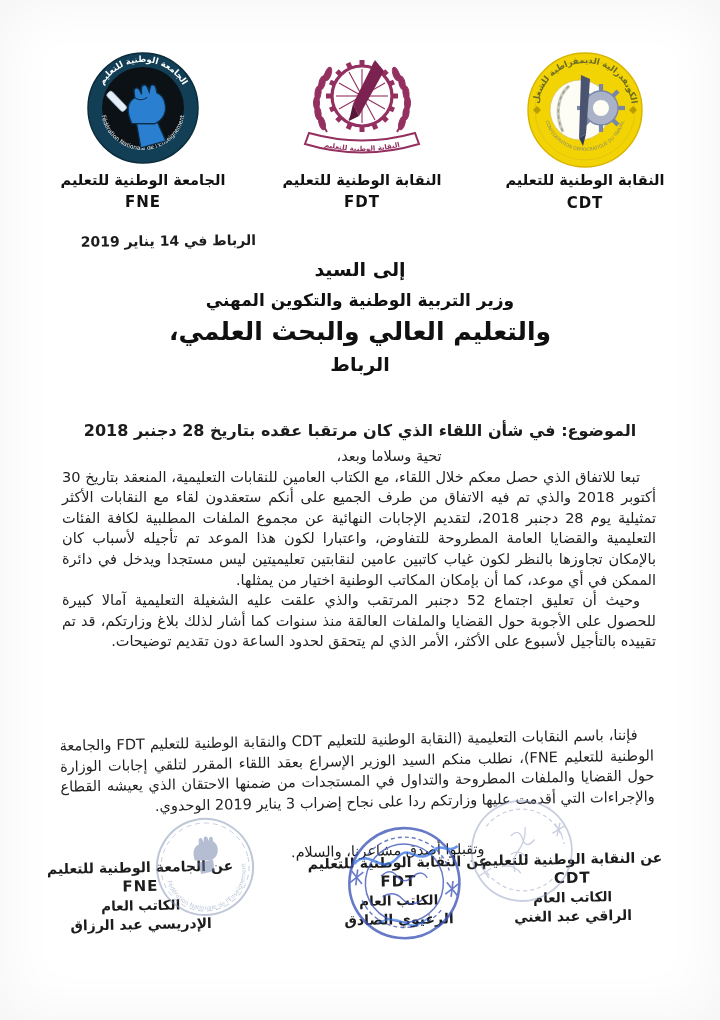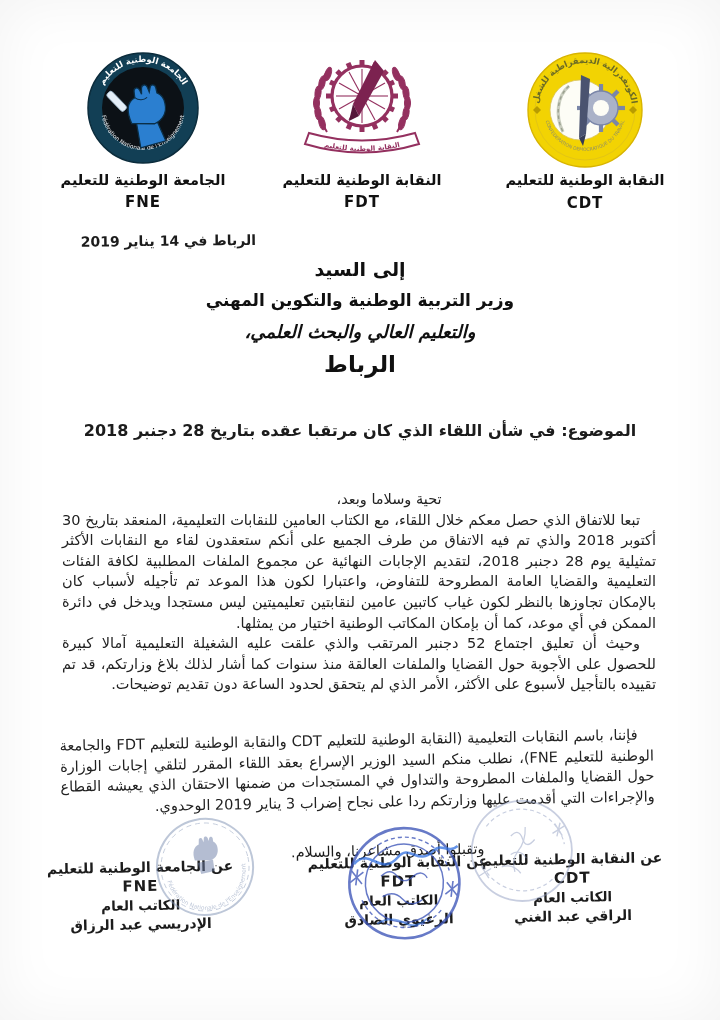--- a/index.html
+++ b/index.html
@@ -8,22 +8,22 @@
         box-shadow:inset 0 0 60px rgba(0,0,0,0.05);color:#1c1c1c;}
   .abs{position:absolute;}
   .ctr{text-align:center;}
   .rtl{direction:rtl;unicode-bidi:plaintext;}
   .logo-caption{font-weight:bold;font-size:14.5px;color:#111;}
   .logo-acronym{font-weight:bold;font-size:15px;letter-spacing:1px;color:#111;}
   .date-line{font-weight:bold;font-size:14px;direction:rtl;text-align:right;transform:rotate(-0.6deg);}
   .addr{width:720px;text-align:center;font-weight:bold;color:#101010;}
   .addr .l1{font-size:19px;line-height:30px;}
   .addr .l2{font-size:17px;line-height:32px;}
-  .addr .l3{font-size:18px;line-height:32px;font-style:italic;}
-  .addr .l4{font-size:23px;line-height:32px;}
+  .addr .l3{font-size:25px;line-height:32px;}
+  .addr .l4{font-size:19px;line-height:32px;}
   .subject{width:720px;text-align:center;font-weight:bold;font-size:16px;direction:rtl;}
   .body-text{width:594px;direction:rtl;text-align:justify;font-size:14.5px;line-height:20.6px;color:#222;}
   .body-text p{margin:0;text-indent:16px;}
   .greeting{text-align:center;padding-left:76px;margin:0 0 1px 0;}
   .lower{transform:rotate(-1.1deg);transform-origin:360px 140px;}
   .closing{width:720px;text-align:center;font-size:14.5px;direction:rtl;transform:translateX(28px);}
   .sig-col{width:240px;text-align:center;transform:translateX(-50%);}
   .sig-org{font-weight:bold;font-size:14px;direction:rtl;line-height:19px;}
   .sig-acr{font-weight:bold;font-size:15px;line-height:19px;letter-spacing:1px;}
   .sig-title{font-size:13.5px;font-weight:bold;direction:rtl;line-height:18px;}
@@ -179,21 +179,21 @@
 
   <div class="abs addr rtl" style="top:254px;left:0;">
     <div class="l1">إلى السيد</div>
     <div class="l2">وزير التربية الوطنية والتكوين المهني</div>
     <div class="l3">والتعليم العالي والبحث العلمي،</div>
     <div class="l4">الرباط</div>
   </div>
 
   <div class="abs subject" style="top:421px;left:0;">الموضوع: في شأن اللقاء الذي كان مرتقبا عقده بتاريخ 28 دجنبر 2018</div>
 
-  <div class="abs body-text" style="left:62px;top:489px;">
+  <div class="abs body-text" style="left:62px;top:446px;">
     <p class="greeting">تحية وسلاما وبعد،</p>
     <p>تبعا للاتفاق الذي حصل معكم خلال اللقاء، مع الكتاب العامين للنقابات التعليمية، المنعقد بتاريخ 30 أكتوبر 2018 والذي تم فيه الاتفاق من طرف الجميع على أنكم ستعقدون لقاء مع النقابات الأكثر تمثيلية يوم 28 دجنبر 2018، لتقديم الإجابات النهائية عن مجموع الملفات المطلبية لكافة الفئات التعليمية والقضايا العامة المطروحة للتفاوض، واعتبارا لكون هذا الموعد تم تأجيله لأسباب كان بالإمكان تجاوزها بالنظر لكون غياب كاتبين عامين لنقابتين تعليميتين ليس مستجدا ويدخل في دائرة الممكن في أي موعد، كما أن بإمكان المكاتب الوطنية اختيار من يمثلها.</p>
     <p>وحيث أن تعليق اجتماع 52 دجنبر المرتقب والذي علقت عليه الشغيلة التعليمية آمالا كبيرة للحصول على الأجوبة حول القضايا والملفات العالقة منذ سنوات كما أشار لذلك بلاغ وزارتكم، قد تم تقييده بالتأجيل لأسبوع على الأكثر، الأمر الذي لم يتحقق لحدود الساعة دون تقديم توضيحات.</p>
   </div>
 
   <div class="abs lower" style="left:0;top:724px;width:720px;height:296px;">
 
     <div class="abs body-text" style="left:62px;top:6px;">
       <p>فإننا، باسم النقابات التعليمية (النقابة الوطنية للتعليم CDT والنقابة الوطنية للتعليم FDT والجامعة الوطنية للتعليم FNE)، نطلب منكم السيد الوزير الإسراع بعقد اللقاء المقرر لتلقي إجابات الوزارة حول القضايا والملفات المطروحة والتداول في المستجدات من ضمنها الاحتقان الذي يعيشه القطاع والإجراءات التي أقدمت عليها وزارتكم ردا على نجاح إضراب 3 يناير 2019 الوحدوي.</p>
     </div>

